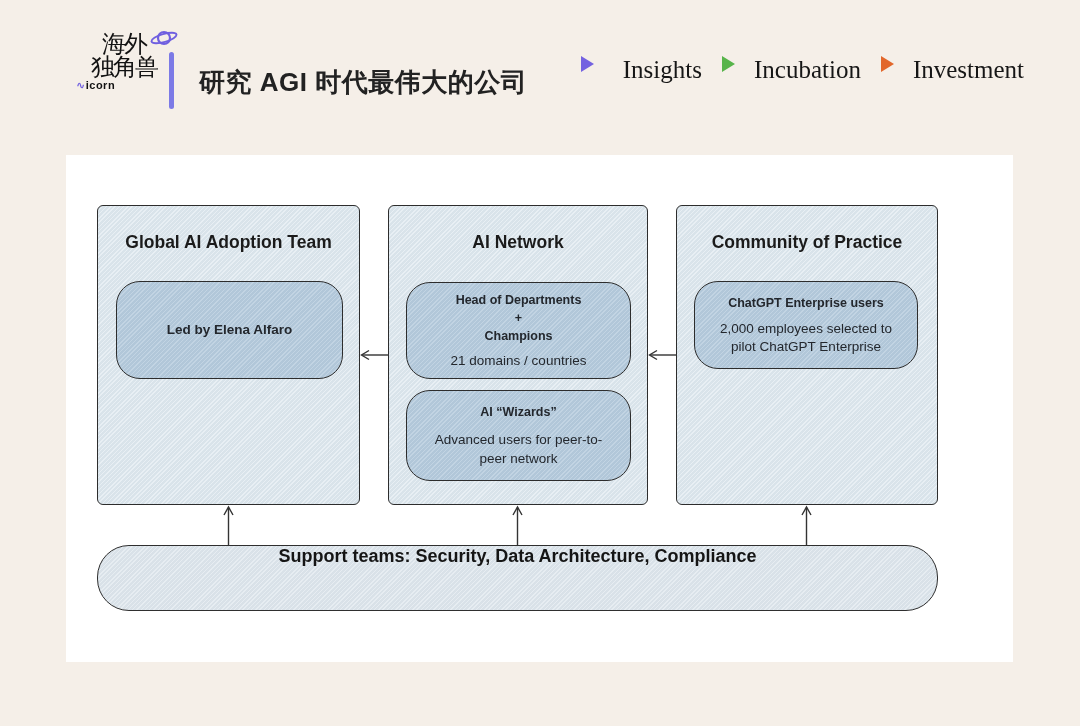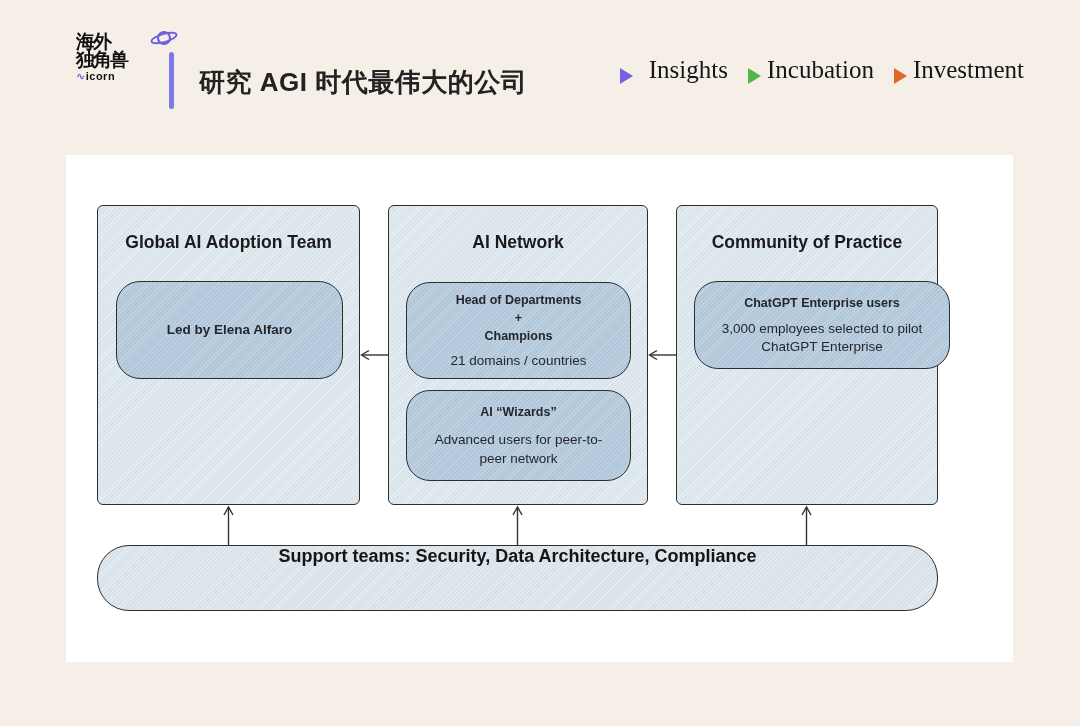--- a/index.html
+++ b/index.html
@@ -6,38 +6,38 @@
   .stage {
     position:relative; width:1080px; height:726px;
     background:#f5efe8; overflow:hidden;
     font-family:"Liberation Sans","DejaVu Sans",sans-serif;
     color:#1d1d1d;
   }
 
   
   .logo { position:absolute; left:76px; top:33px; width:96px; height:82px; cursor:pointer; }
   .logo-cjk {
-    font-weight:700; font-size:19px; line-height:0.94; letter-spacing:-2px;
-    color:#121212; white-space:nowrap;
+    font-weight:400; font-size:24px; line-height:0.94; letter-spacing:-2px;
+    color:#121212; white-space:nowrap;text-align:center;
   }
   .logo-saturn { position:absolute; right:-6px; top:-6px; }
   .logo-wordmark { font-size:11px; font-weight:700; letter-spacing:0.5px; color:#121212; margin-top:1px; }
   .logo-wordmark .squiggle { color:#6f5fe0; font-weight:900; }
 
   .sep-bar { position:absolute; left:169px; top:52px; width:5px; height:57px; border-radius:3px; background:#7c7ae6; }
 
   .tagline {
     position:absolute; left:191px; top:57px; margin:8px;
     font-size:26px; font-weight:700; color:#222; letter-spacing:0.5px; white-space:nowrap;
   }
 
   .nav { position:absolute; right:56px; top:56px; display:flex; align-items:center; }
   .nav-item {
-    display:flex; align-items:flex-end; text-decoration:none; color:#161616;
-    font-family:"Liberation Serif","DejaVu Serif",serif; font-size:25px; cursor:pointer;
+    display:flex; align-items:flex-start; text-decoration:none; color:#161616;
+    font-family:"Liberation Serif","DejaVu Serif",serif; font-size:25px; cursor:pointer;gap:13px;
   }
   .nav-item + .nav-item { margin-left:20px; }
   .tri { width:0; height:0; border-top:8px solid transparent; border-bottom:8px solid transparent; border-left:13px solid #000; display:inline-block; }
   .nav-item .tri { margin-right:6px; }
   .nav-item.first .tri { margin-right:16px; }
   .tri.m0 { border-left-color:#7462e0; }
   .tri.m1 { border-left-color:#e2672b; }
   .tri.m2 { border-left-color:#57b44a; }
 
   
@@ -69,21 +69,21 @@
   }
   .inner .b { font-weight:700; font-size:12.5px; line-height:1.45; }
   .inner .r { font-weight:400; font-size:13.5px; line-height:1.35; }
   .gap8  { height:8px; }
   .gap10 { height:10px; }
 
   .inner-c1  { left:18px; top:75px;  width:227px; height:98px; }
   .inner-c1 .b { font-size:13.5px; }
   .inner-c2a { left:17px; top:76px;  width:225px; height:97px; }
   .inner-c2b { left:17px; top:184px; width:225px; height:91px; }
-  .inner-c3  { left:17px; top:75px;  width:256px; height:88px;text-align:center; }
+  .inner-c3  { left:17px; top:75px;  width:224px; height:88px;text-align:center; }
 
   
   .support-bar {
     position:absolute; left:31px; top:390px; width:841px; height:66px; box-sizing:border-box;
     border:1.5px solid #2f2f2f; border-radius:32px;
     background-color:#dce5ec;
     background-image:repeating-linear-gradient(135deg, rgba(255,255,255,0.3) 0 1px, rgba(0,0,0,0.015) 1px 3px);
     display:flex; align-items:flex-start; justify-content:center;
     font-size:18px; font-weight:700; color:#151515;
   }
@@ -150,21 +150,21 @@
         <div class="gap10"></div>
         <div class="r">Advanced users for peer-to-peer network</div>
       </div>
     </section>
 
     <section class="box box3">
       <h2 class="box-title">Community of Practice</h2>
       <div class="inner inner-c3">
         <div class="b">ChatGPT Enterprise users</div>
         <div class="gap8"></div>
-        <div class="r">3,000 employees selected to pilot ChatGPT Enterprise</div>
+        <div class="r">2,000 employees selected to pilot ChatGPT Enterprise</div>
       </div>
     </section>
 
     <div class="support-bar">
       <span>Support teams: Security, Data Architecture, Compliance</span>
     </div>
 
     <svg class="arrow" style="left:293px; top:194px;" width="30" height="12" viewBox="0 0 30 12">
       <line x1="30" y1="6" x2="3" y2="6" stroke="#333" stroke-width="1.4"></line>
       <path d="M10 1.5 L2.5 6 L10 10.5" fill="none" stroke="#333" stroke-width="1.4"></path>

